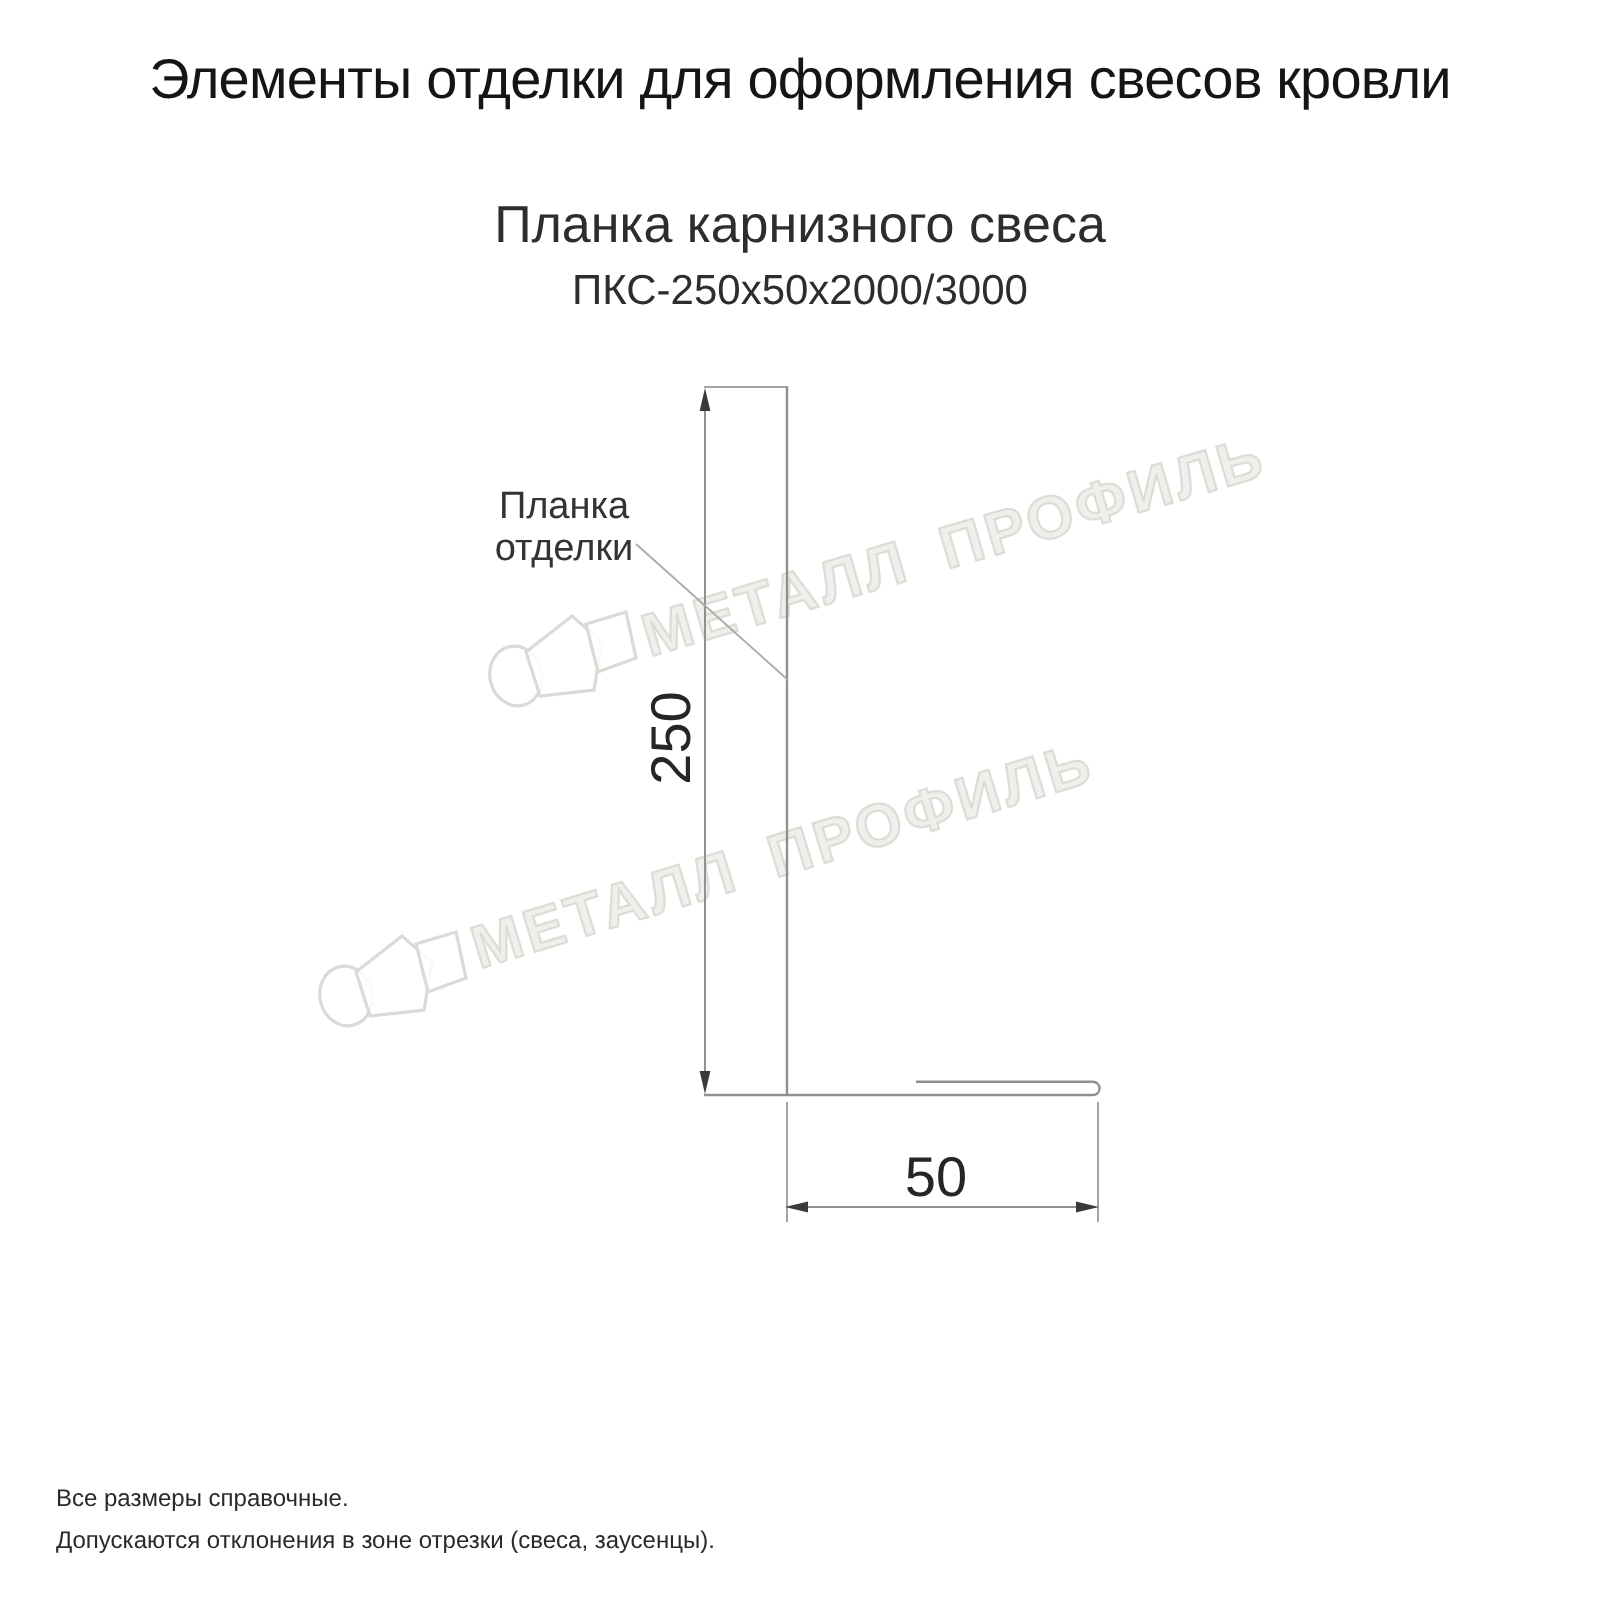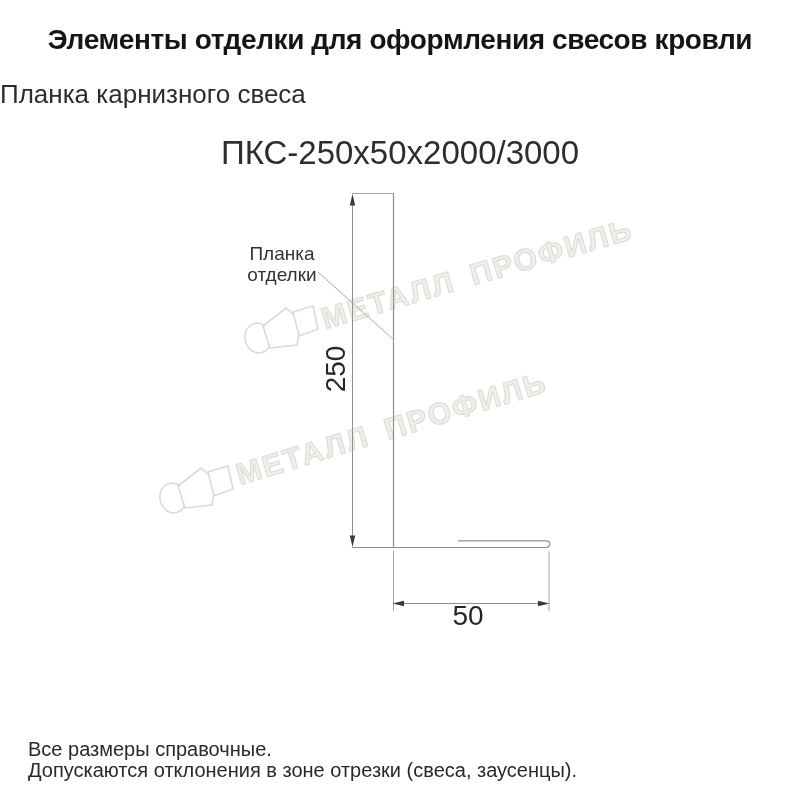--- a/index.html
+++ b/index.html
@@ -2,29 +2,29 @@
 <html><head>
 <meta charset="utf-8">
 <style>
   html,body{margin:0;padding:0;background:#ffffff;}
   .page{
     position:relative;width:800px;height:800px;background:#ffffff;overflow:hidden;
     font-family:"Liberation Sans","DejaVu Sans",sans-serif;
   }
   .title{
     position:absolute;top:24px;left:0;width:800px;text-align:center;
-    font-size:28px;font-weight:700;letter-spacing:-0.4px;color:#151515;white-space:nowrap;
+    font-size:28px;font-weight:400;letter-spacing:-0.4px;color:#151515;white-space:nowrap;
   }
   .subtitle{
-    position:absolute;top:79px;left:0;width:800px;
+    position:absolute;top:97px;left:0;width:800px;text-align:center;
     font-size:26px;font-weight:400;color:#2d2d2d;white-space:nowrap;
   }
   .model{
     position:absolute;top:134px;left:0;width:800px;text-align:center;
-    font-size:33px;font-weight:400;color:#2d2d2d;white-space:nowrap;
+    font-size:21px;font-weight:400;color:#2d2d2d;white-space:nowrap;
   }
   
   .wm-text{
     position:absolute;height:34px;line-height:34px;white-space:nowrap;
     font-size:30px;font-weight:700;letter-spacing:2px;word-spacing:7px;
     color:#f1efeb;-webkit-text-stroke:1.1px #dedcd6;text-shadow:0 0 1px #e3e1db;
     transform-origin:0 100%;z-index:1;user-select:none;
   }
   .wm-text-1{left:327px;top:302px;transform:rotate(-16.4deg);}
   .wm-text-2{left:242px;top:458px;transform:rotate(-17deg);}
@@ -32,28 +32,28 @@
   .wm-logo-1{left:243px;top:296px;}
   .wm-logo-2{left:158px;top:456px;}
   .wm-logo path,.wm-logo ellipse{stroke:#dcdad4;stroke-width:1.6;fill:#ffffff;fill-opacity:0.85;}
   
   .drawing{position:absolute;left:0;top:0;z-index:2;pointer-events:none;}
   
   .dim{
     position:absolute;z-index:3;font-size:28px;color:#262626;white-space:nowrap;
   }
   .dim-250{left:336px;top:369px;transform:translate(-50%,-50%) rotate(-90deg);}
-  .dim-50{left:468px;top:616px;transform:translate(-50%,-50%);}
+  .dim-50{left:468px;top:589px;transform:translate(-50%,-50%);}
   .face-label{
     position:absolute;left:237px;top:243px;width:90px;z-index:3;
     font-size:19px;line-height:21px;color:#333333;text-align:center;
   }
   .notes{
     position:absolute;left:28px;top:739px;z-index:3;
-    font-size:20px;line-height:21px;color:#2a2a2a;
+    font-size:12px;line-height:21px;color:#2a2a2a;
   }
 </style>
 </head>
 <body>
 
 <div class="page">
 
   <div class="title">Элементы отделки для оформления свесов кровли</div>
   <div class="subtitle">Планка карнизного свеса</div>
   <div class="model">ПКС-250х50х2000/3000</div>

